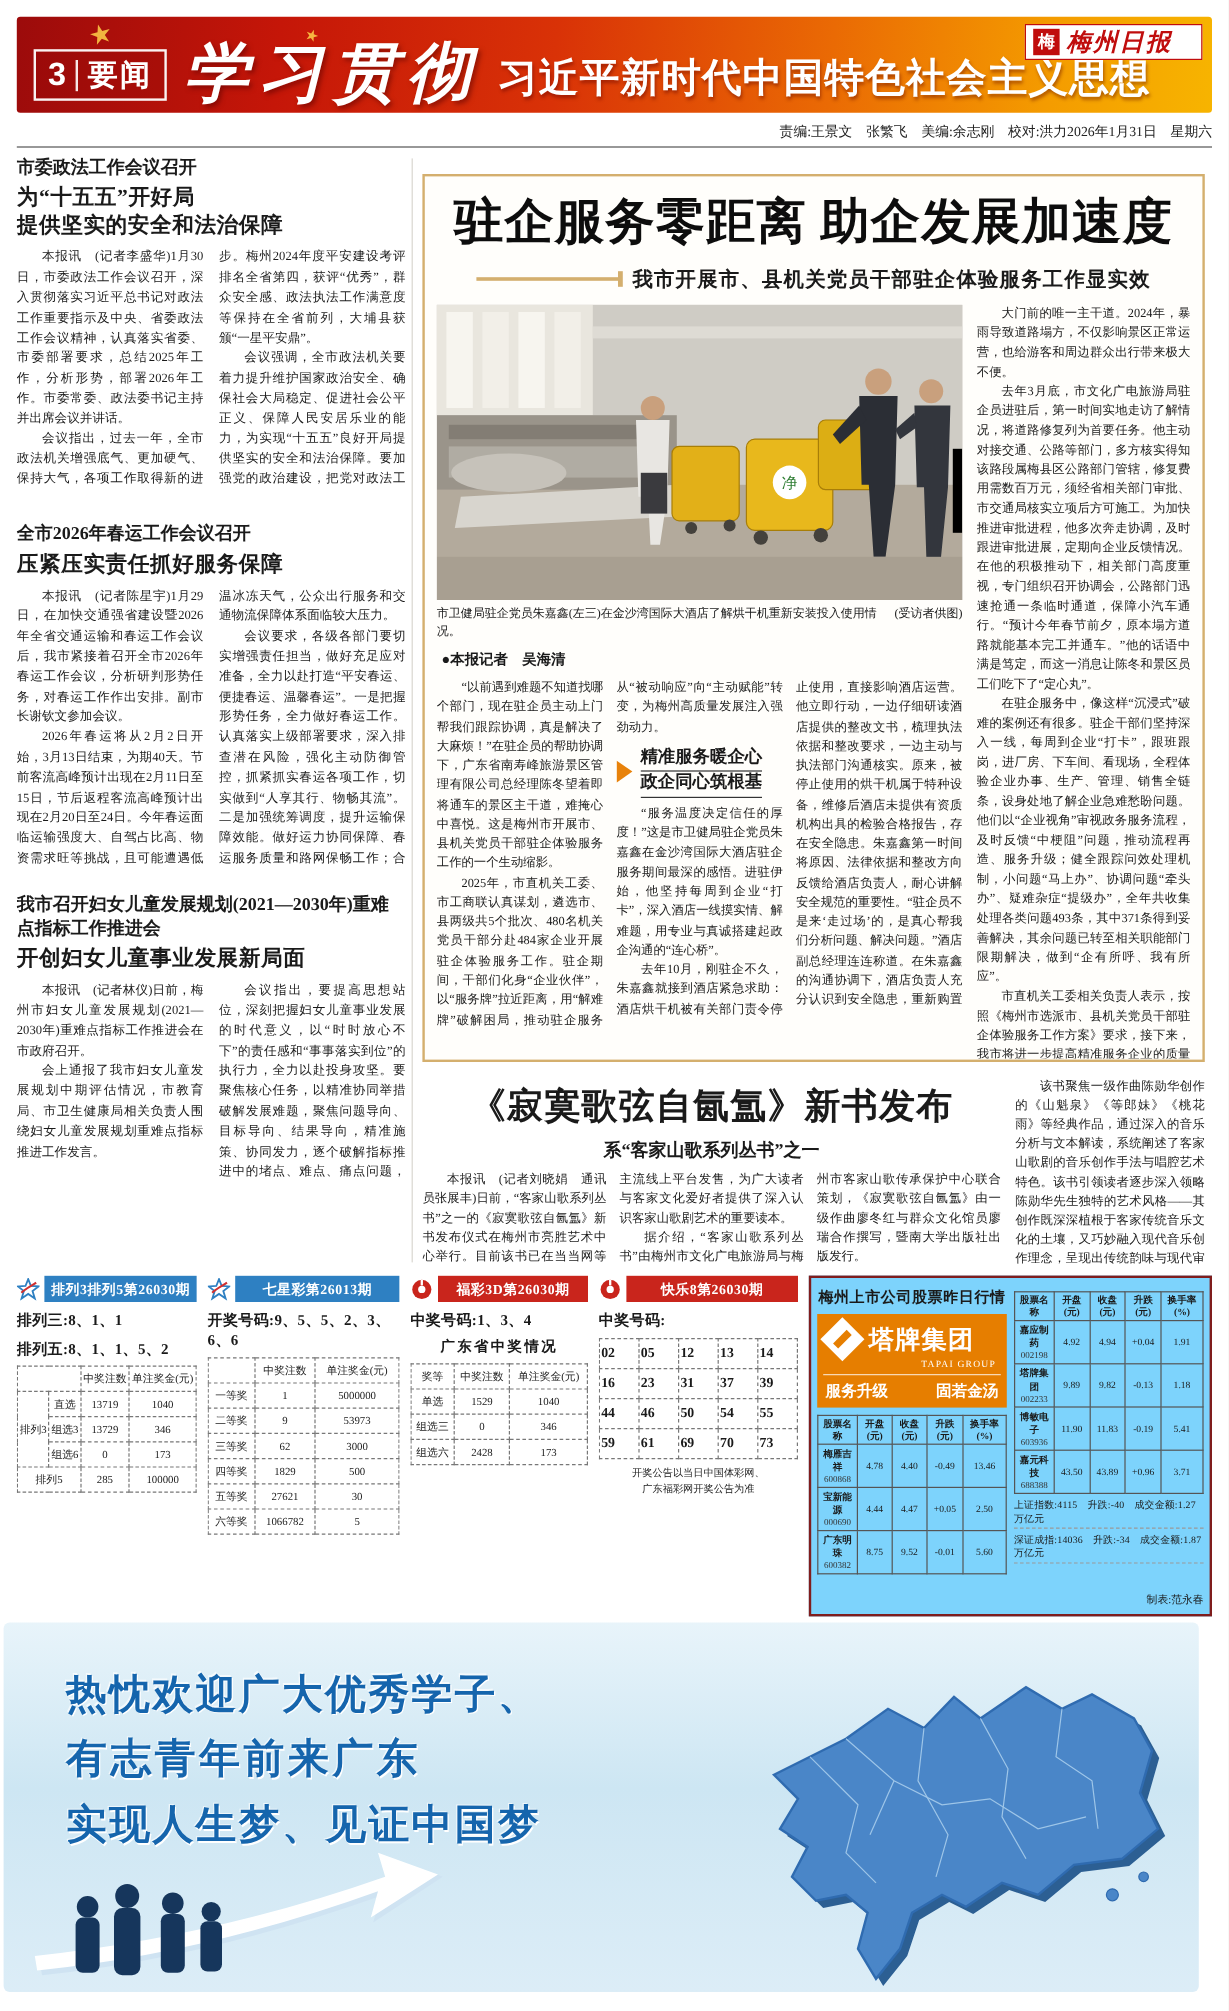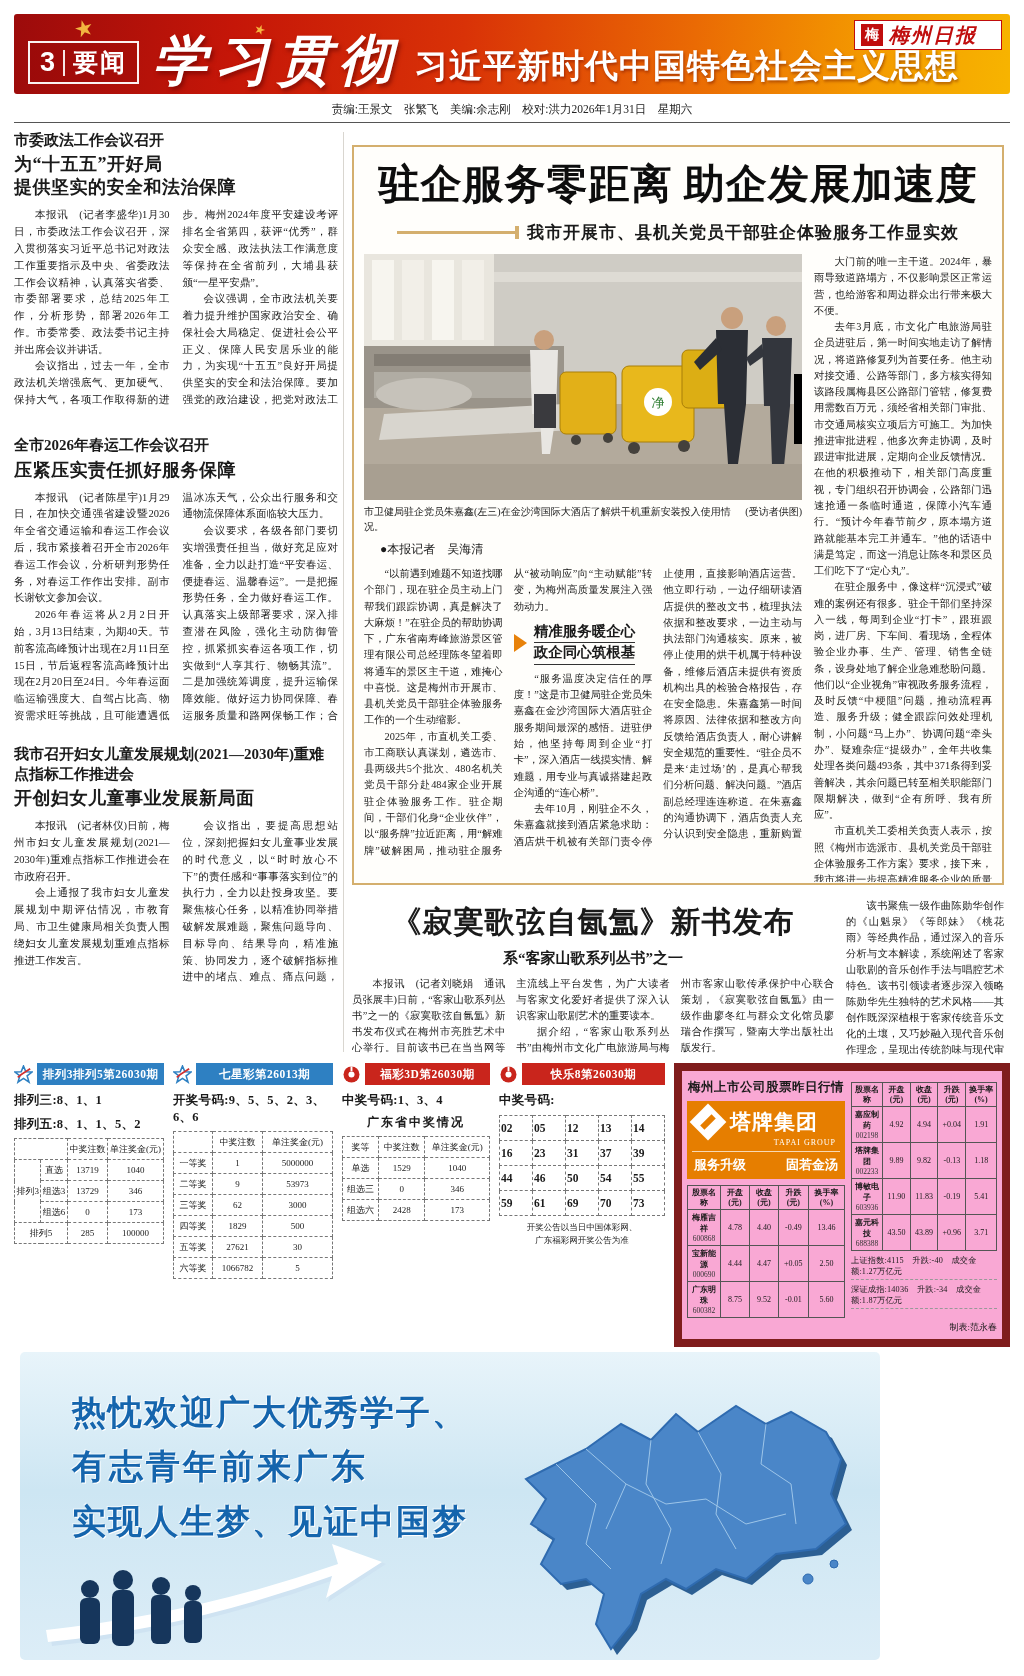--- a/index.html
+++ b/index.html
@@ -23,21 +23,21 @@
     text-shadow:2px 3px 4px rgba(90,0,0,.55);text-align:right; }
   .slogan-rest { font-size:33px; font-weight:900; color:#fff; letter-spacing:1px; line-height:1.1; margin-bottom:4px;
     text-shadow:1px 2px 3px rgba(90,0,0,.45); }
   .paper-logo { position:absolute; top:6px; right:8px; width:148px; height:30px; background:#fff;
     border:1px solid #c00d0d; display:flex; align-items:center; gap:6px; padding:0 6px; }
   .paper-logo .glyph { width:22px; height:22px; background:#c00d0d; color:#fff; font-size:14px; font-weight:bold;
     display:flex; align-items:center; justify-content:center; }
   .paper-logo .name { color:#c00d0d; font-size:20px; font-weight:900; font-style:italic; letter-spacing:2px; }
 
   
-  .infobar { position:absolute; top:102px; left:14px; width:996px; display:flex; justify-content:center;
+  .infobar { position:absolute; top:102px; left:14px; width:996px; display:flex; justify-content:flex-end;
     font-size:11.5px; color:#222; padding-bottom:5px; border-bottom:1px solid #555; }
 
   
   .left-col { position:absolute; top:130px; left:14px; width:324px; height:928px; overflow:hidden; }
   .vdivider { position:absolute; top:132px; left:343px; height:920px; border-left:1px solid #d9d6d0; }
   .kicker { font-size:15px; font-weight:bold; line-height:1.35; margin-bottom:3px; }
   .atitle { font-size:18px; font-weight:700; line-height:1.28; letter-spacing:.5px; }
   .abody { margin-top:8px; column-count:2; column-gap:13px; font-size:10.5px; line-height:1.6;
     text-align:justify; overflow:hidden; }
   .abody p { text-indent:2em; }
@@ -53,21 +53,21 @@
   .main-title { text-align:center; font-size:41px; font-weight:900; letter-spacing:1px; margin-top:6px; color:#0d0d0d; }
   .sub-row { display:flex; align-items:center; justify-content:center; gap:10px; margin:9px 0 10px; }
   .sub-deco { width:120px; height:3px; background:#d4af6e; position:relative; }
   .sub-deco::after { content:""; position:absolute; right:-2px; top:-5px; width:4px; height:13px; background:#d4af6e; }
   .sub-text { font-size:17px; font-weight:bold; letter-spacing:1px; }
   .main-flex { display:flex; gap:12px; }
   .main-left { width:438px; }
   .photo-wrap { width:438px; height:246px; background:#c8c4bc; overflow:hidden; }
   .caption-row { display:flex; justify-content:space-between; gap:8px; font-size:10px; line-height:1.45; margin:5px 0 7px; }
   .caption-credit { white-space:nowrap; }
-  .byline { font-size:12px; font-weight:normal; margin:2px 16px 8px; }
+  .byline { font-size:12px; font-weight:bold; margin:2px 4px 8px; }
   .main-cols { column-count:3; column-gap:11px; font-size:10.3px; line-height:1.58; text-align:justify;
     height:298px; overflow:hidden; }
   .main-cols p, .main-right p { text-indent:2em; }
   .main-right { flex:1; font-size:10.3px; line-height:1.58; text-align:justify; height:628px; overflow:hidden; }
   .subhead { display:flex; align-items:center; gap:7px; margin:7px 0 6px; break-inside:avoid; }
   .subhead .tri { width:0; height:0; border-left:13px solid #e8820a; border-top:9px solid transparent;
     border-bottom:9px solid transparent; flex:none; }
   .subhead .sh-lines { font-size:14.5px; font-weight:900; line-height:1.35; }
   .subhead .sh-lines span { display:block; border-bottom:1px solid #333; padding-bottom:1px; }
 
@@ -92,42 +92,42 @@
   .lline { font-size:12.5px; font-weight:bold; margin:7px 0 2px; letter-spacing:.3px; }
   .lsub { text-align:center; font-size:12px; font-weight:bold; margin:5px 0 3px; letter-spacing:2px; }
   table.ltab { width:100%; border-collapse:collapse; font-size:9px; margin-top:5px; }
   table.ltab td, table.ltab th { border:1px dashed #777; padding:3.5px 1px; text-align:center; font-weight:normal; }
   table.ltab .blank { border:1px dashed #777; }
   table.grid8 { width:100%; border-collapse:collapse; margin-top:6px; }
   table.grid8 td { border:1px dashed #777; padding:6px 1px; text-align:left; font-size:11.5px; font-weight:bold; }
   .lnote { font-size:8.5px; text-align:center; margin-top:5px; line-height:1.5; color:#222; }
 
   
-  .stock-box { width:336px; border:8px solid #7f1d1d; background:#f9a8d4; padding:5px; display:flex; gap:6px; }
+  .stock-box { width:336px; border:2px solid #7f1d1d; background:#7dd3fc; padding:5px; display:flex; gap:6px; }
   .stk-left { width:158px; }
   .stk-title { font-size:12.5px; font-weight:900; letter-spacing:.5px; padding:3px 0 5px; text-align:center; }
   .tp-block { background:#e67e00; color:#fff; padding:5px 5px 0; }
   .tp-row1 { display:flex; align-items:center; gap:6px; }
   .tp-diamond { width:26px; height:26px; background:#fff; transform:rotate(45deg); flex:none; margin:3px;
     display:flex; align-items:center; justify-content:center; }
   .tp-diamond i { display:block; width:6px; height:16px; background:#e67e00; }
   .tp-name { font-size:21px; font-weight:900; letter-spacing:1px; }
   .tp-en { font-size:8px; letter-spacing:1px; text-align:right; padding-right:4px; }
   .tp-tagline { display:flex; justify-content:space-between; font-size:13px; font-weight:900;
     border-top:1px solid rgba(255,255,255,.7); margin-top:4px; padding:4px 2px 5px; }
   table.stab { width:100%; border-collapse:collapse; font-size:8px; margin-top:6px; }
   table.stab td, table.stab th { border:1px solid #555; padding:2px 1px; text-align:center; font-weight:normal; }
   table.stab th { font-weight:bold; line-height:1.2; }
   .sname { font-weight:bold; font-size:8px; } .scode { font-size:7.5px; color:#333; }
   .stk-right { flex:1; display:flex; flex-direction:column; }
   .idx { font-size:8.2px; margin-top:4px; letter-spacing:.2px; border-bottom:1px dashed #999; padding-bottom:2px; }
   .credit { font-size:9px; text-align:right; margin-top:auto; padding-top:3px; }
 
   
-  .ad { position:absolute; top:1352px; left:20px; width:860px; height:308px; border-radius:5px; overflow:hidden;
+  .ad { position:absolute; top:1352px; left:3px; width:996px; height:308px; border-radius:5px; overflow:hidden;
     background:linear-gradient(180deg,#e8f4fa 0%,#cde6f3 45%,#dcedf7 100%); }
   .ad-text { position:absolute; left:52px; top:34px; color:#1565ad; font-weight:900; line-height:1.6;
     text-shadow:1px 1px 0 #fff, -1px -1px 0 #ffffffaa; }
   .ad-text .l1 { font-size:34px; letter-spacing:2px; }
   .ad-text .l2 { font-size:34px; letter-spacing:3px; }
   .ad-text .l3 { font-size:34px; letter-spacing:2px; }
   .ad-map { position:absolute; right:4px; top:2px; width:440px; height:304px; }
   .ad-arrow { position:absolute; left:18px; bottom:4px; width:430px; height:150px; }
   .ad-people { position:absolute; left:40px; bottom:6px; width:210px; height:105px; }
 </style>

